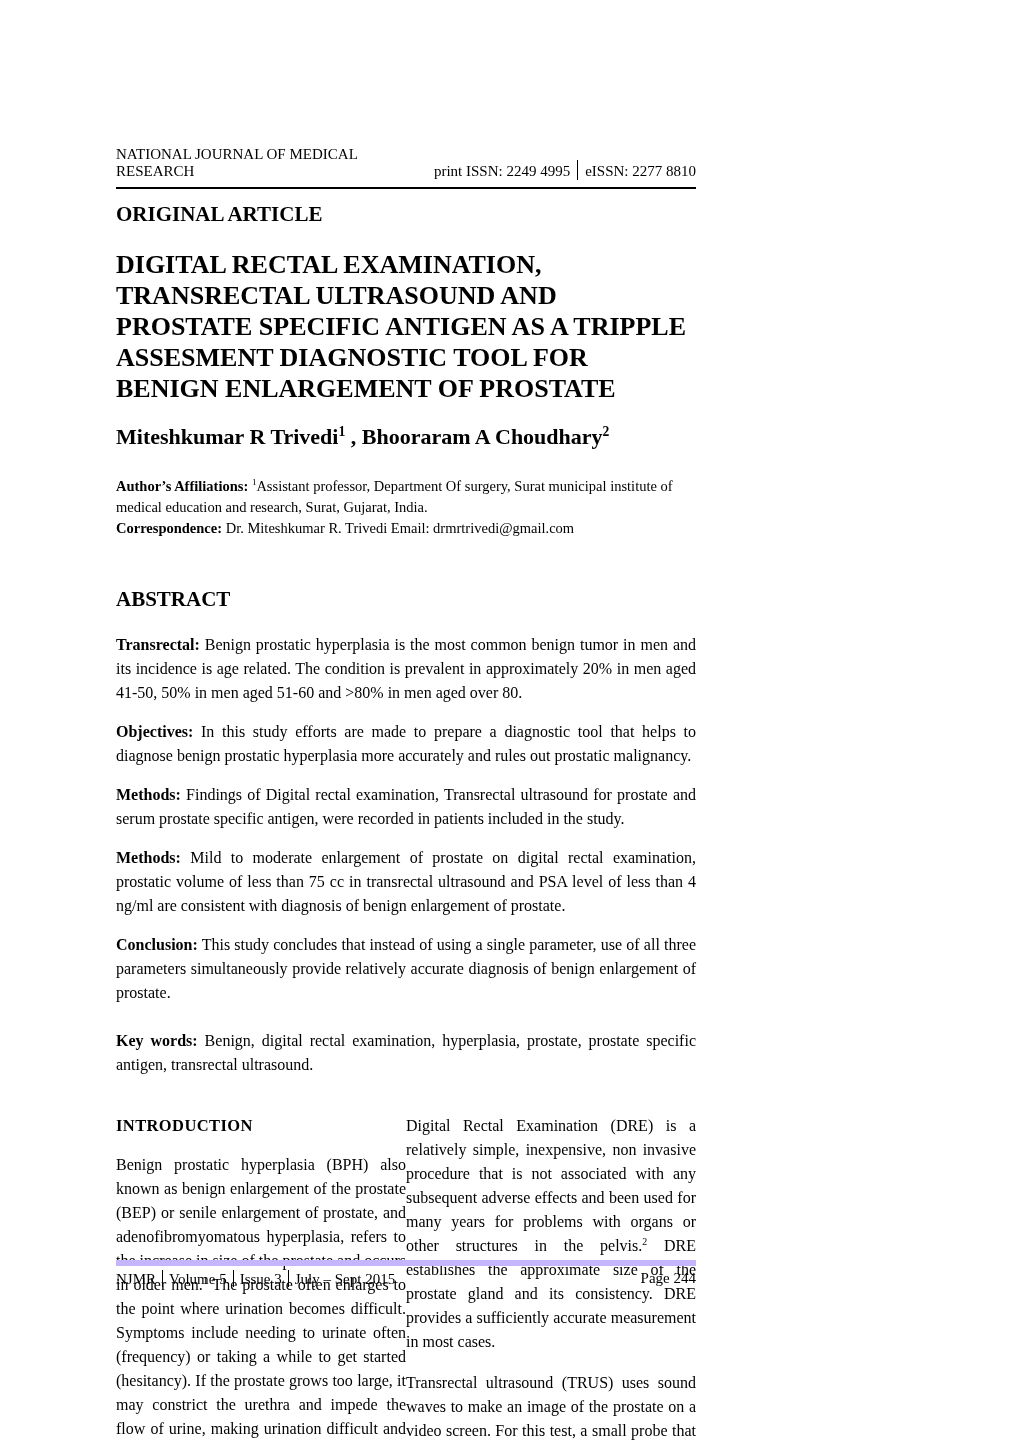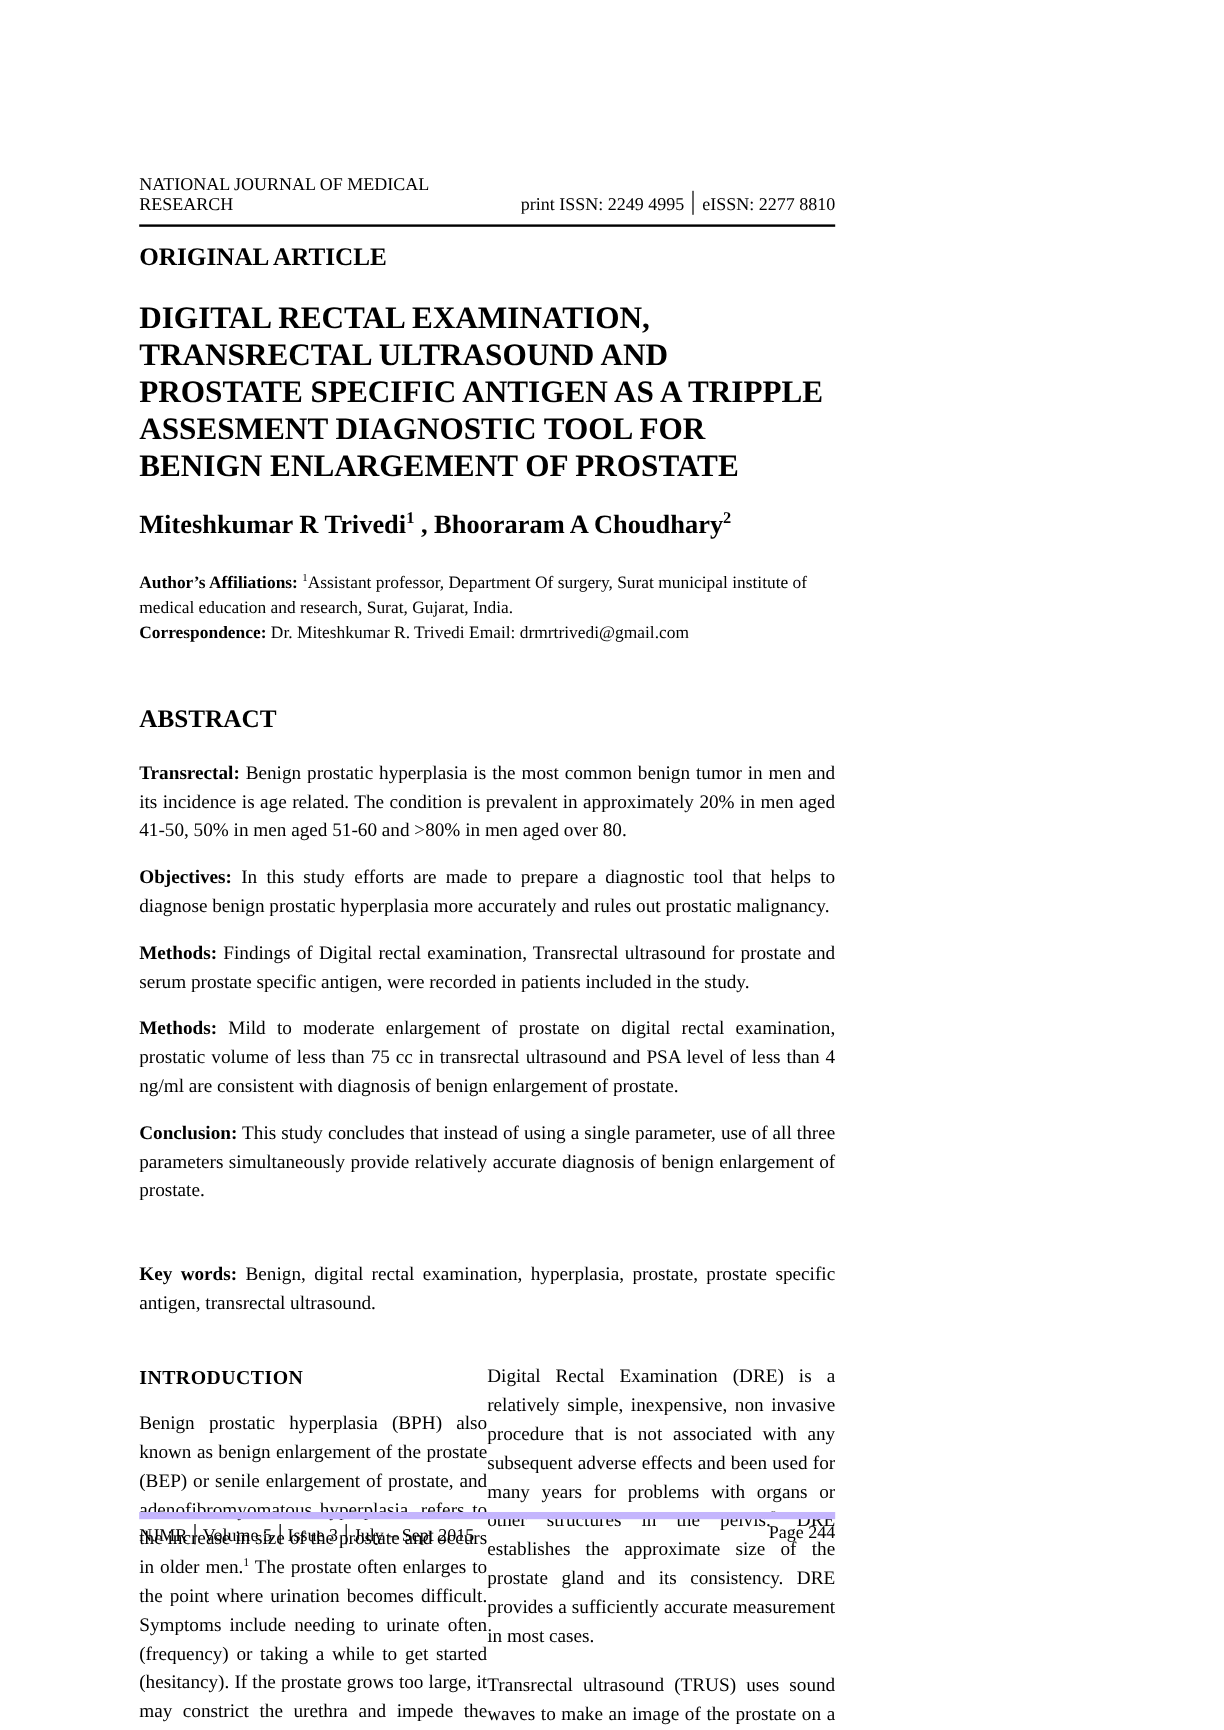--- a/index.html
+++ b/index.html
@@ -71,21 +71,21 @@
   }
   .abstract-section {
     margin-top: 15px;
     font-size: 16px;
     line-height: 24px;
     text-align: justify;
   }
   .abstract-section .lbl { font-weight: bold; }
   .abstract-section:first-of-type { margin-top: 21px; }
   .keywords {
-    margin-top: 46px;
+    margin-top: 24px;
     font-size: 16px;
     line-height: 24px;
     text-align: justify;
   }
   .keywords .lbl { font-weight: bold; }
   
   .columns {
     display: flex;
     margin-top: 37px;
   }

